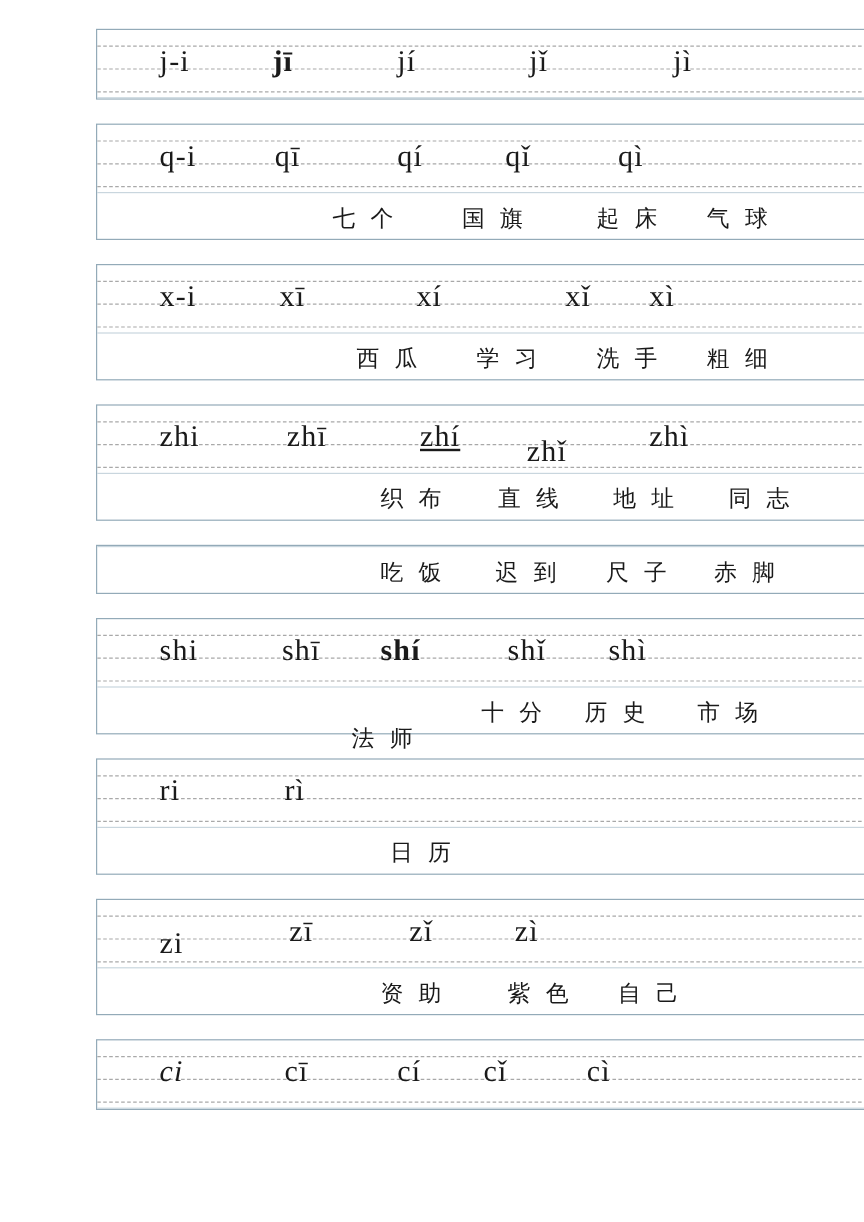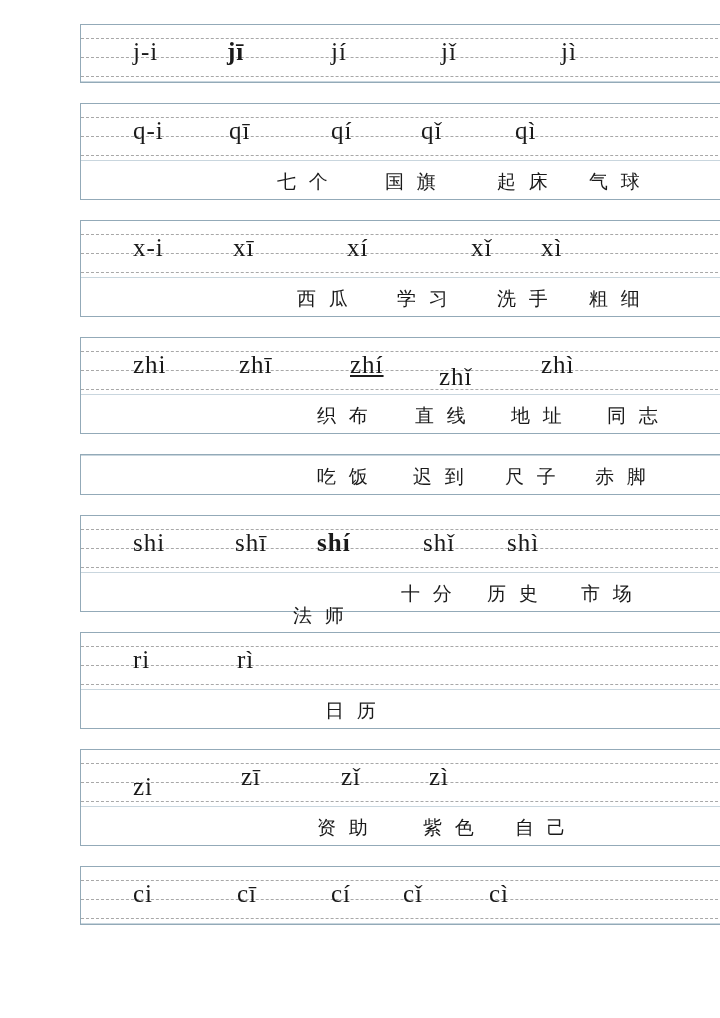--- a/index.html
+++ b/index.html
@@ -270,21 +270,21 @@
           <span class="word" style="position: absolute; left: 408px; top: 8px;">自 己</span>
         </div>
       </div>
     </div>
     <div class="row-block">
       <div class="pinyin-line">
         <div class="guide g1"></div>
         <div class="guide g2"></div>
         <div class="guide g3"></div>
         <div class="pinyin-row-inner" style="position: relative;">
-          <span class="syl head" style="position: absolute; left: 52px;">ci</span>
+          <span class="syl head" style="position: absolute; left: 52px; font-style: italic;">ci</span>
           <span class="syl" style="position: absolute; left: 156px;">cī</span>
           <span class="syl" style="position: absolute; left: 250px;">cí</span>
           <span class="syl" style="position: absolute; left: 322px;">cǐ</span>
           <span class="syl" style="position: absolute; left: 408px;">cì</span>
         </div>
       </div>
       <div class="inner-sep"></div>
     </div>
   </div>
 

